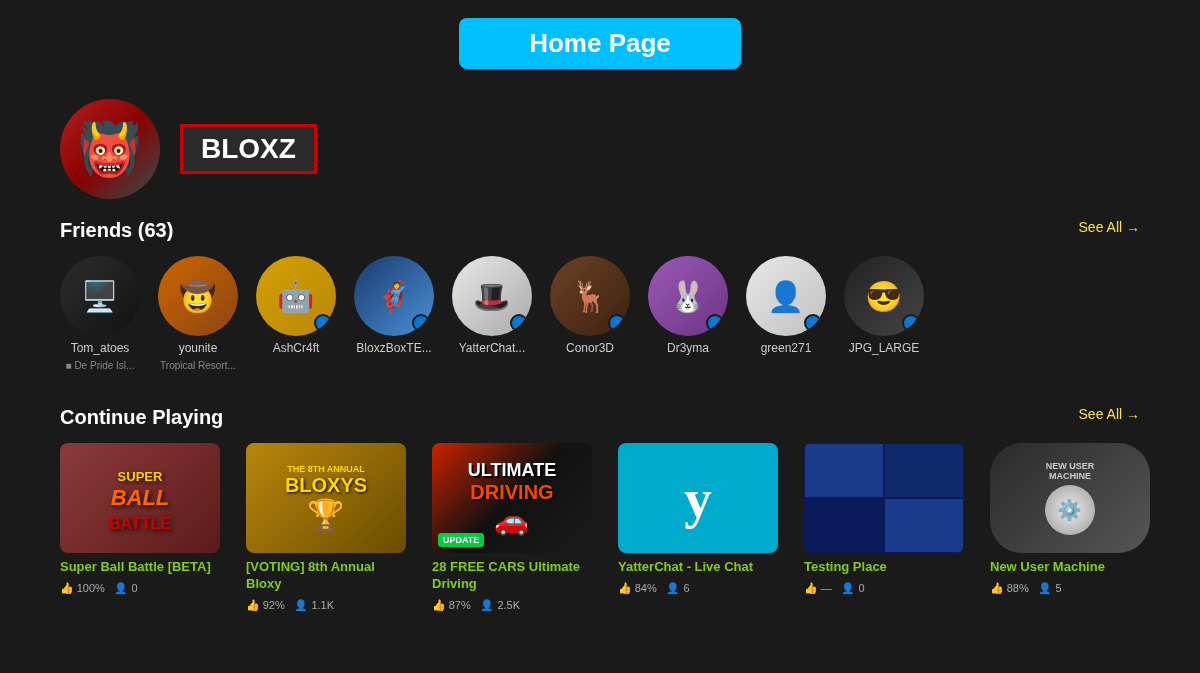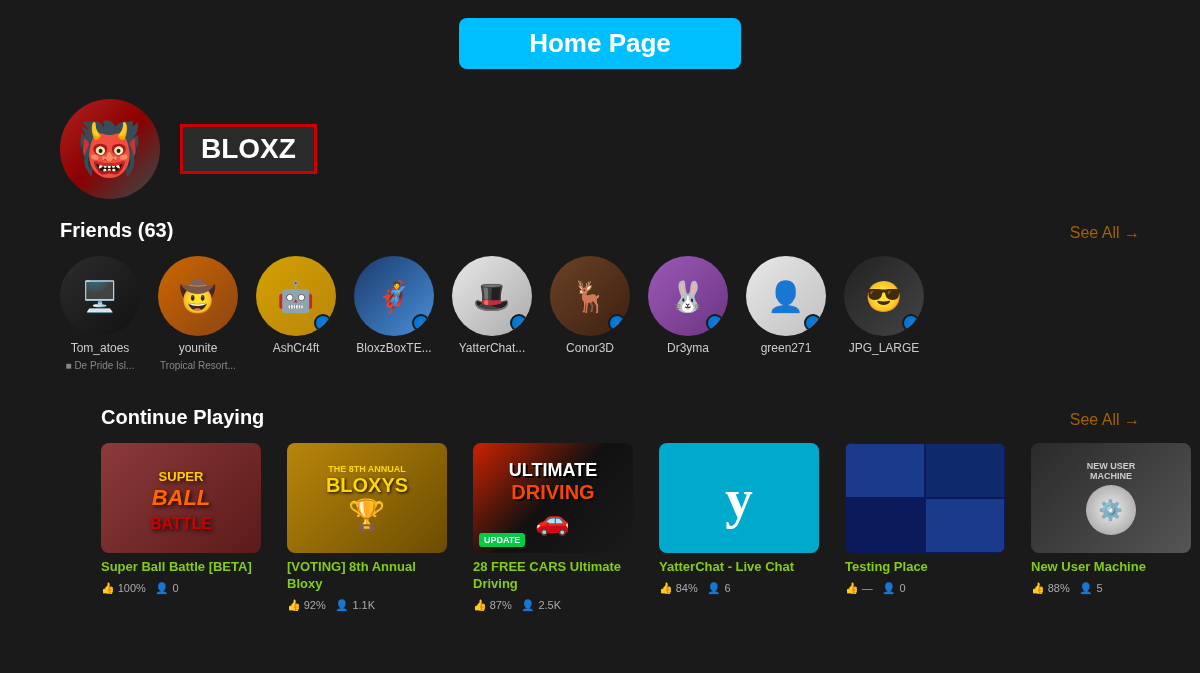--- a/index.html
+++ b/index.html
@@ -65,33 +65,33 @@
       font-weight: bold;
       color: #ffffff;
     }
 
     
     .section {
       padding: 0 60px 15px;
     }
     .section-header {
       display: flex;
-      align-items: flex-end;
+      align-items: flex-start;
       justify-content: space-between;
       margin-bottom: 14px;
       gap: 44px;
     }
     .section-title {
       font-size: 20px;
       font-weight: bold;
       color: #ffffff;
     }
     .see-all-link {
-      color: #a16207;
-      font-size: 16px;
+      color: #fde047;
+      font-size: 14px;
       cursor: pointer;
       text-decoration: none;
     }
 
     .friends-list {
       display: flex;
       gap: 18px;
     }
     .friend-item {
       display: flex;
@@ -174,21 +174,21 @@
       position: relative;
       display: flex;
       align-items: center;
       justify-content: center;
     }
     .game-thumb-0 { background: linear-gradient(135deg, #8b3a3a, #5c1a1a); }
     .game-thumb-1 { background: linear-gradient(135deg, #b8860b, #6b4c00); }
     .game-thumb-2 { background: linear-gradient(135deg, #cc2200, #111, #1a1a1a); }
     .game-thumb-3 { background: linear-gradient(135deg, #00aacc, #0077aa); }
     .game-thumb-4 { background: linear-gradient(135deg, #1a3a6b, #0a1a3b); }
-    .game-thumb-5 { background: linear-gradient(135deg, #2a2a2a, #555); }
+    .game-thumb-5 { background: linear-gradient(135deg, #2a2a2a, #555); border-radius: 32px; }
 
     .game-thumb-label {
       font-size: 22px;
       font-weight: 900;
       text-align: center;
       color: #fff;
       text-shadow: 2px 2px 4px rgba(0,0,0,0.8);
       line-height: 1.1;
       padding: 6px;
       z-index: 1;
@@ -333,21 +333,21 @@
       <div class="friend-item">
         <div class="friend-avatar fa-8">
           <span class="friend-emoji">😎</span>
           <div class="friend-badge" style="font-size: 8px;">👤</div>
         </div>
         <div class="friend-name">JPG_LARGE</div>
       </div>
     </div>
 </div>
 
-<div class="section" style="margin-top:20px;margin-left:41px;">
+<div class="section" style="margin-top:20px;">
   <div class="section-header">
     <span class="section-title">Continue Playing</span>
     <a class="see-all-link">See All →</a>
   </div>
   <div class="games-list" id="games-list">
   <div class="game-item">
         <div class="game-thumb game-thumb-0">
           <div class="game-thumb-label"><span style="font-size:13px;color:#ffcc00;">SUPER</span><br><span style="font-size:22px;color:#ff6600;font-style:italic;">BALL</span><br><span style="font-size:16px;color:#cc0000;text-align:center;">BATTLE</span></div>
         </div>
         <div class="game-title">Super Ball Battle [BETA]</div>

